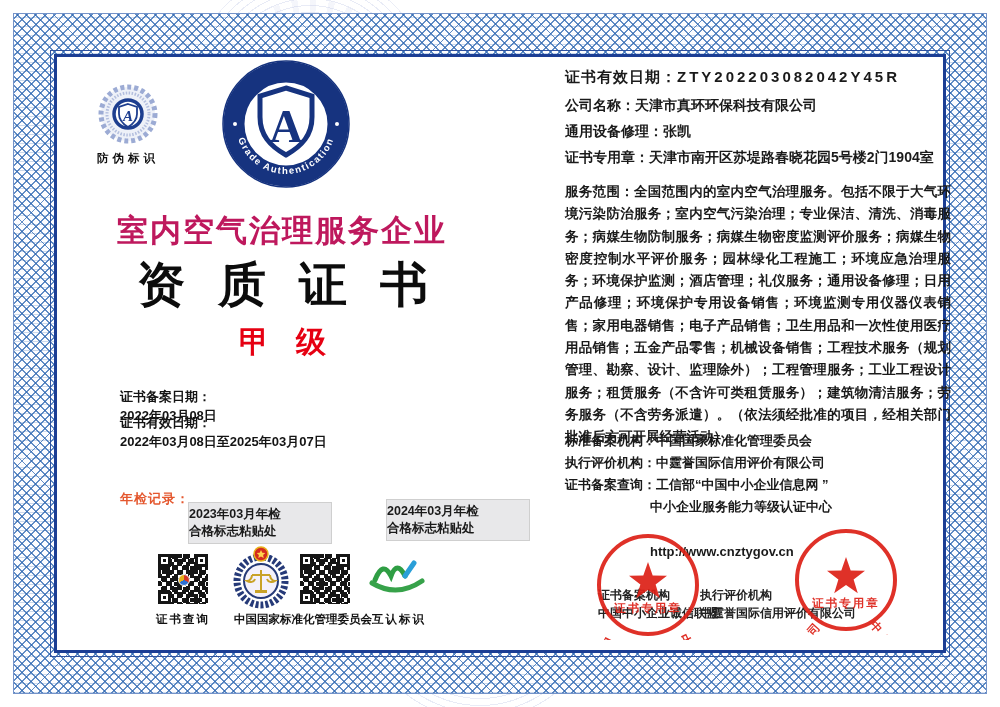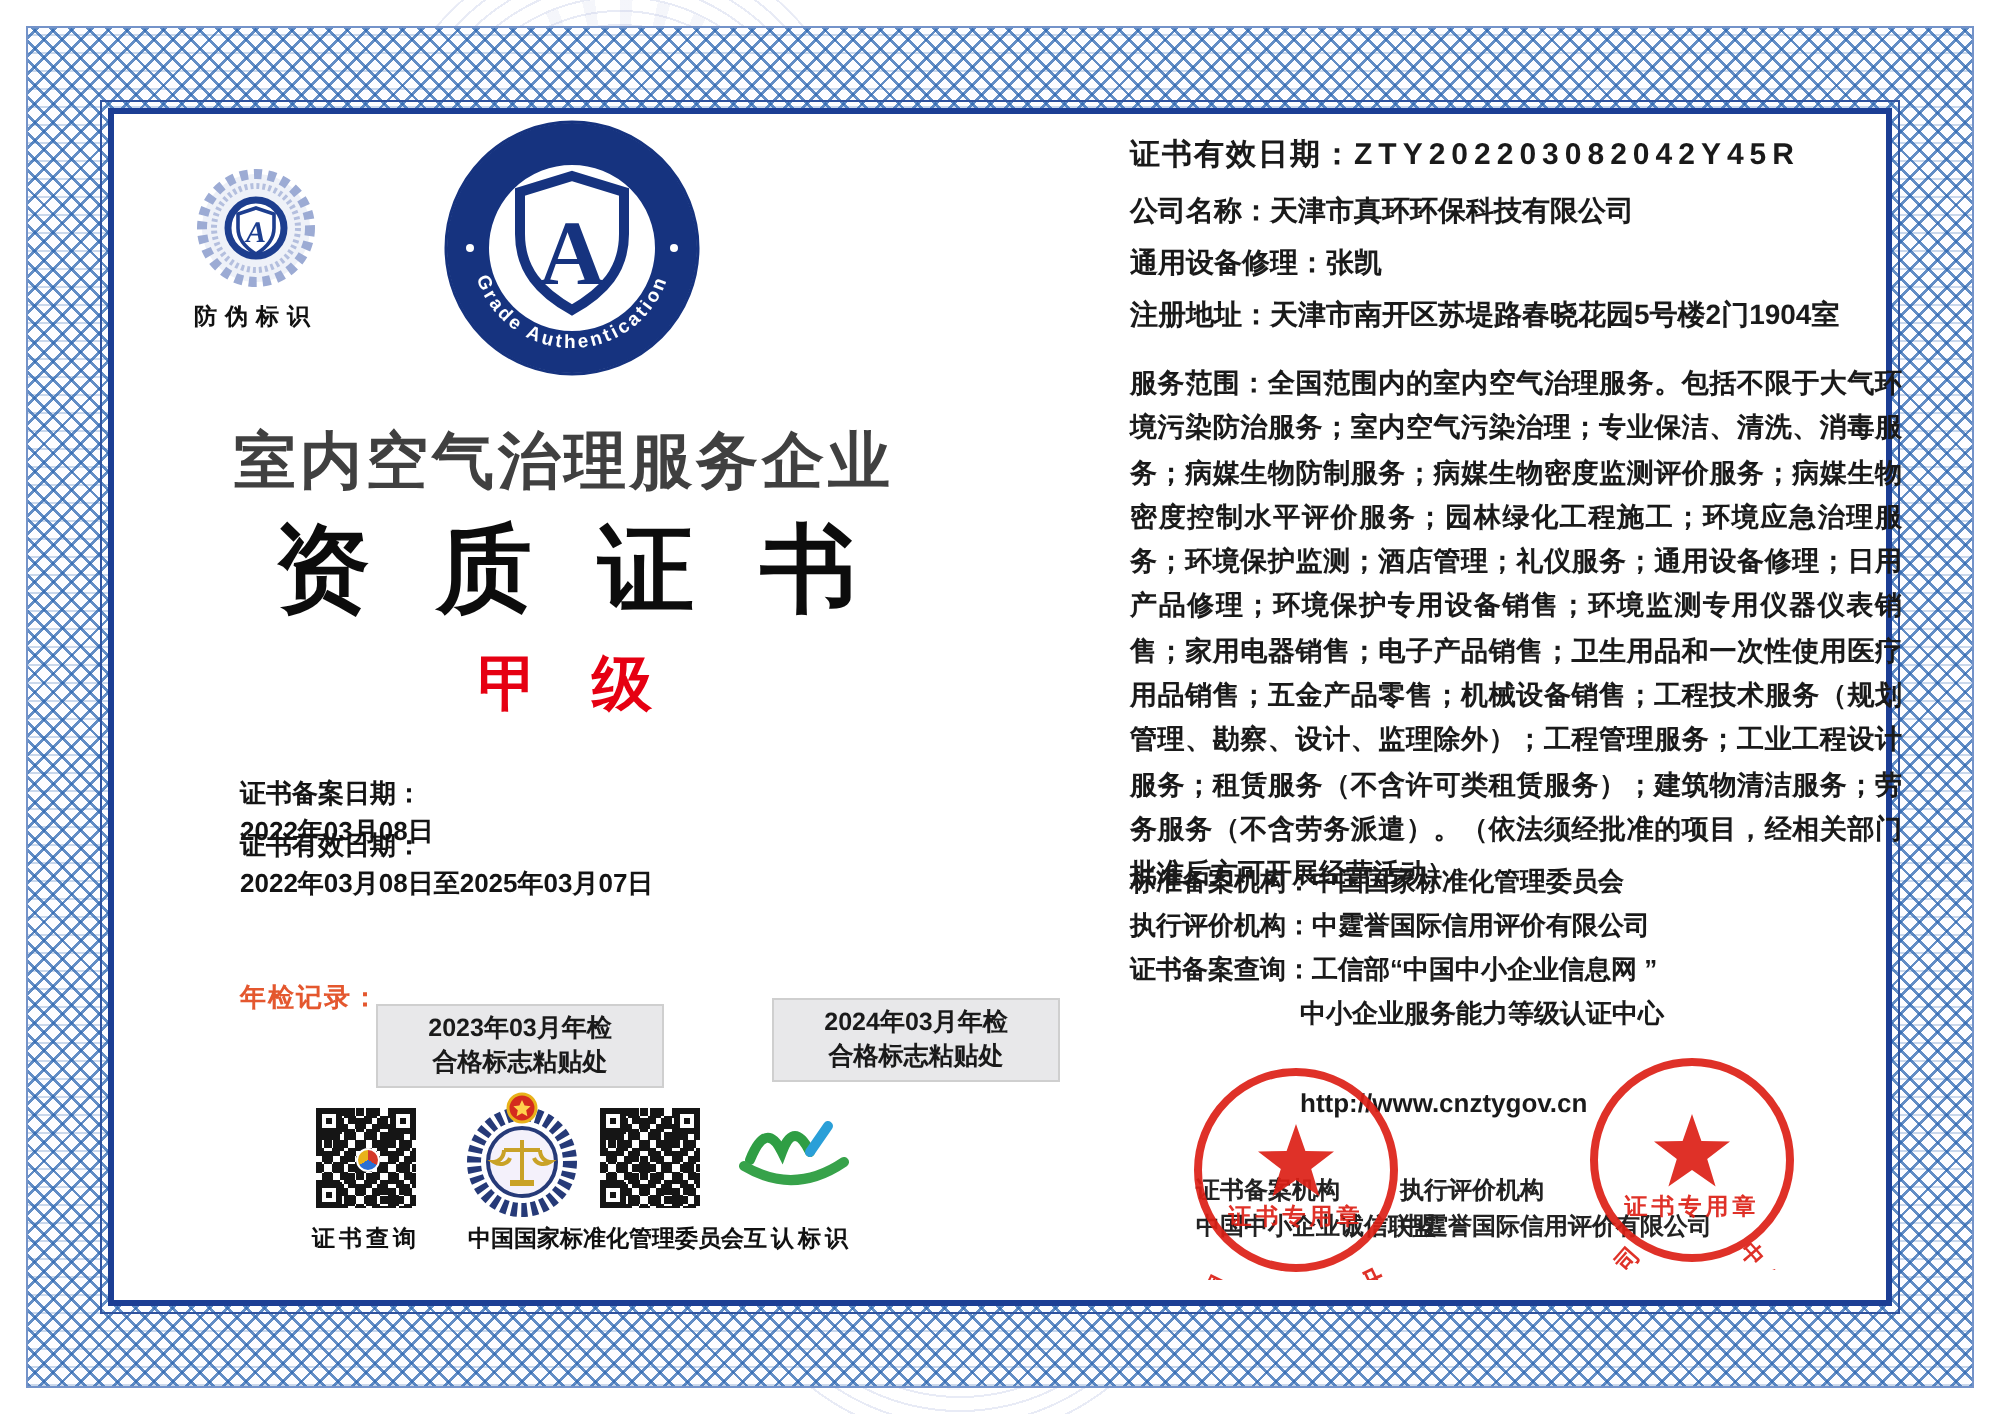--- a/index.html
+++ b/index.html
@@ -29,26 +29,26 @@
   .serial{font-size:15px;font-weight:800;letter-spacing:1px;}
   .serial .num{letter-spacing:3px;}
   .scope{width:386px;font-size:13.5px;line-height:22.3px;text-align:justify;font-weight:600;}
   .scope .lab{font-weight:800;}
   .agency{font-size:13px;line-height:22px;font-weight:600;white-space:nowrap;}
   .agency .lab{font-weight:800;}
   .indent{padding-left:85px;}
   .meta-row{display:flex;font-size:13px;color:#141414;flex-direction:column;}
   .meta-row .lab{font-weight:800;white-space:nowrap;}
   .meta-row .val{font-weight:600;width:252px;line-height:20px;}
-  .title1{width:380px;text-align:center;font-size:31px;font-weight:900;letter-spacing:2px;color:#404040;}
+  .title1{width:380px;text-align:center;font-size:31px;font-weight:900;letter-spacing:2px;color:#be185d;}
   .title2{width:380px;text-align:center;font-size:48px;font-weight:900;letter-spacing:33px;transform:translateX(17px);color:#0c0c0c;}
   .title3{width:380px;text-align:center;font-size:30px;font-weight:900;letter-spacing:27px;transform:translateX(14px);color:#e60012;}
   .annual-title{font-size:13px;font-weight:800;color:#e4572e;letter-spacing:1px;}
   .stampbox{width:142px;height:40px;background:#e8e8ea;border:1px solid #cfcfcf;
-            display:flex;flex-direction:column;align-items:center;justify-content:center;
+            display:flex;flex-direction:column;align-items:flex-start;justify-content:center;
             font-size:12.5px;font-weight:700;line-height:17px;color:#1a1a1a;}
   .icon-label{font-size:11.5px;font-weight:700;text-align:center;color:#111;}
 
   
   .qr{width:50px;height:50px;background-color:#fff;position:absolute;
       background-image:
         repeating-conic-gradient(#151515 0% 25%, rgba(255,255,255,0) 0% 50%),
         repeating-conic-gradient(#151515 0% 25%, rgba(255,255,255,0) 0% 50%);
       background-size:8px 8px,11px 11px;background-position:0 0,3px 5px;}
   .finder{position:absolute;width:13px;height:13px;border:3px solid #151515;background:#fff;box-sizing:border-box;}
@@ -111,21 +111,21 @@
   <div class="abs serial" style="left:565px;top:68px;">
     <span>证书有效日期：</span><span class="num">ZTY202203082042Y45R</span>
   </div>
   <div class="abs row-f" style="left:565px;top:97px;">
     <span class="lab">公司名称：</span><span class="val">天津市真环环保科技有限公司</span>
   </div>
   <div class="abs row-f" style="left:565px;top:123px;">
     <span class="lab">通用设备修理：</span><span class="val">张凯</span>
   </div>
   <div class="abs row-f" style="left:565px;top:149px;">
-    <span class="lab">注册地址：</span><span class="val">天津市南开区苏堤路春晓花园5号楼2门1904室</span>
+    <span class="lab">证书专用章：</span><span class="val">天津市南开区苏堤路春晓花园5号楼2门1904室</span>
   </div>
 
   <div class="abs scope" style="left:565px;top:181px;">
     <span class="lab">服务范围：</span><span>全国范围内的室内空气治理服务。包括不限于大气环境污染防治服务；室内空气污染治理；专业保洁、清洗、消毒服务；病媒生物防制服务；病媒生物密度监测评价服务；病媒生物密度控制水平评价服务；园林绿化工程施工；环境应急治理服务；环境保护监测；酒店管理；礼仪服务；通用设备修理；日用产品修理；环境保护专用设备销售；环境监测专用仪器仪表销售；家用电器销售；电子产品销售；卫生用品和一次性使用医疗用品销售；五金产品零售；机械设备销售；工程技术服务（规划管理、勘察、设计、监理除外）；工程管理服务；工业工程设计服务；租赁服务（不含许可类租赁服务）；建筑物清洁服务；劳务服务（不含劳务派遣）。（依法须经批准的项目，经相关部门批准后方可开展经营活动）</span>
   </div>
 
   <div class="abs title1" style="left:92px;top:210px;">室内空气治理服务企业</div>
   <div class="abs title2" style="left:92px;top:253px;">资质证书</div>
   <div class="abs title3" style="left:92px;top:322px;">甲级</div>
 

